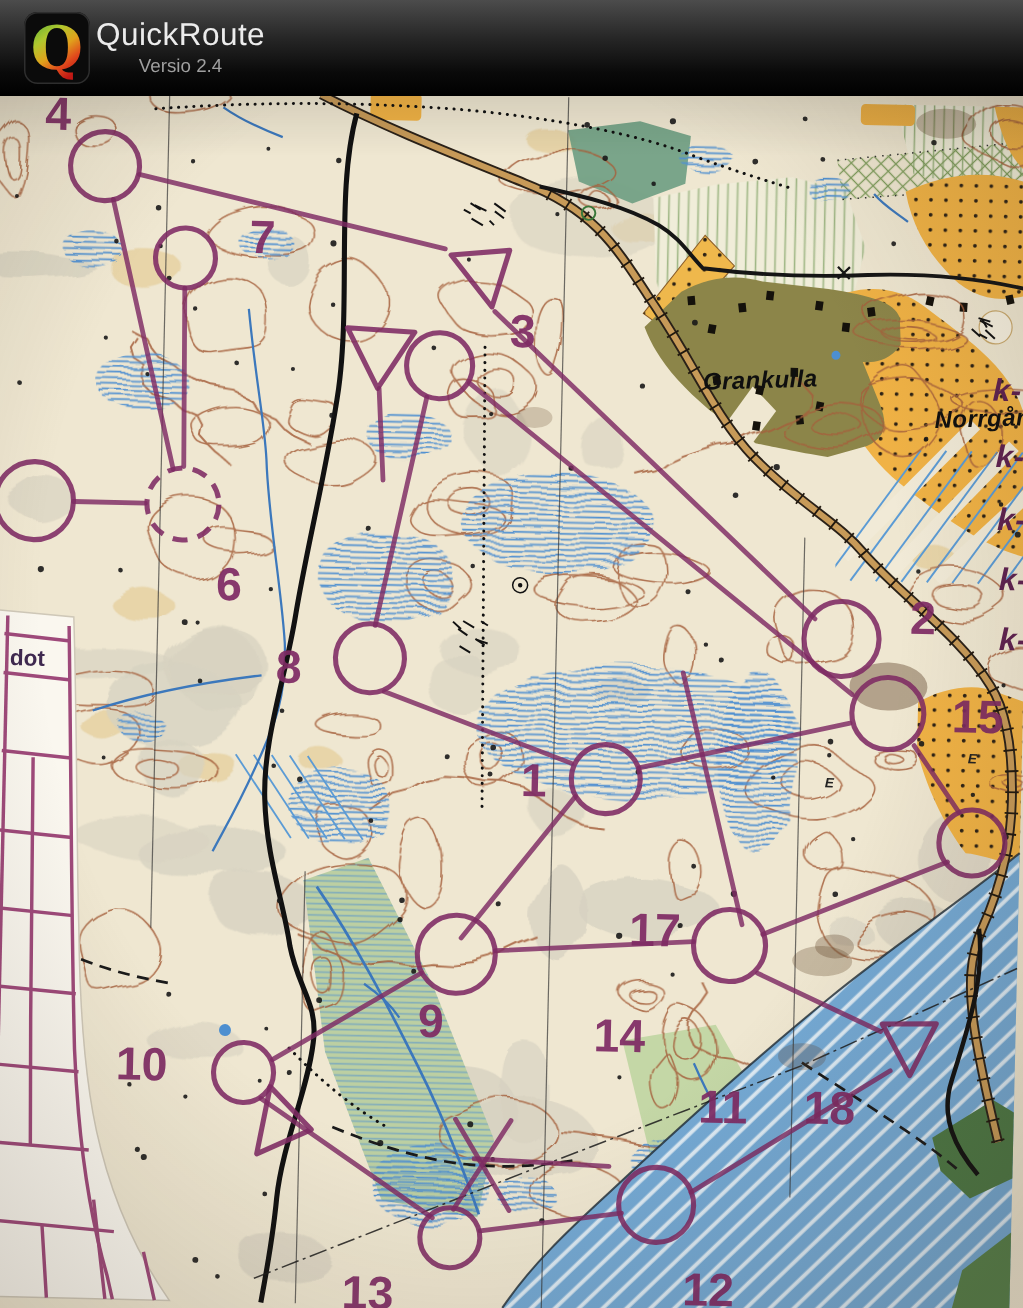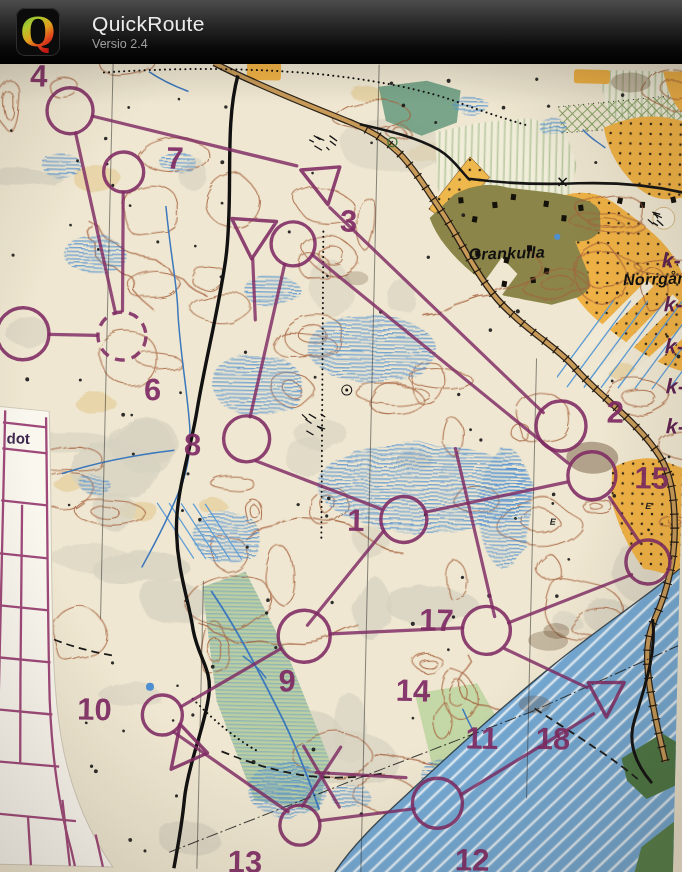--- a/index.html
+++ b/index.html
@@ -1,21 +1,21 @@
 <!DOCTYPE html>
 <html><head>
 <meta charset="utf-8">
 <style>
   html,body{margin:0;padding:0;background:#000;}
   body{width:682px;height:872px;overflow:hidden;font-family:"Liberation Sans",sans-serif;}
   .hdr{height:64px;display:flex;align-items:center;background:linear-gradient(#4c4c4c 0%,#262626 40%,#0a0a0a 75%,#000 100%);}
   .logo{margin-left:16px;width:44px;height:48px;border-radius:9px;background:#0b0b0b;box-shadow:inset 0 0 0 1px #2e2e2e;display:flex;align-items:center;justify-content:center;}
-  .htxt{margin-left:32px;}
+  .htxt{margin-left:4px;}
   .title{font-size:21px;color:#ececec;letter-spacing:.3px;line-height:1.15;}
-  .sub{font-size:12.5px;color:#9f9f9f;line-height:1.3;}
+  .sub{font-size:12.5px;color:#9f9f9f;line-height:1.3;text-align:center;}
   .mapwrap{position:relative;width:682px;height:808px;background:#EFE7D1;overflow:hidden;}
   .mapwrap svg{display:block;}
   .vig{position:absolute;left:0;top:0;right:0;bottom:0;pointer-events:none;
     background:radial-gradient(ellipse at 46% 42%, rgba(0,0,0,0) 55%, rgba(58,44,28,.20) 95%),
                linear-gradient(rgba(0,0,0,.10), rgba(0,0,0,0) 5%);}
   text{user-select:none;}
 </style>
 </head>
 <body>
 

